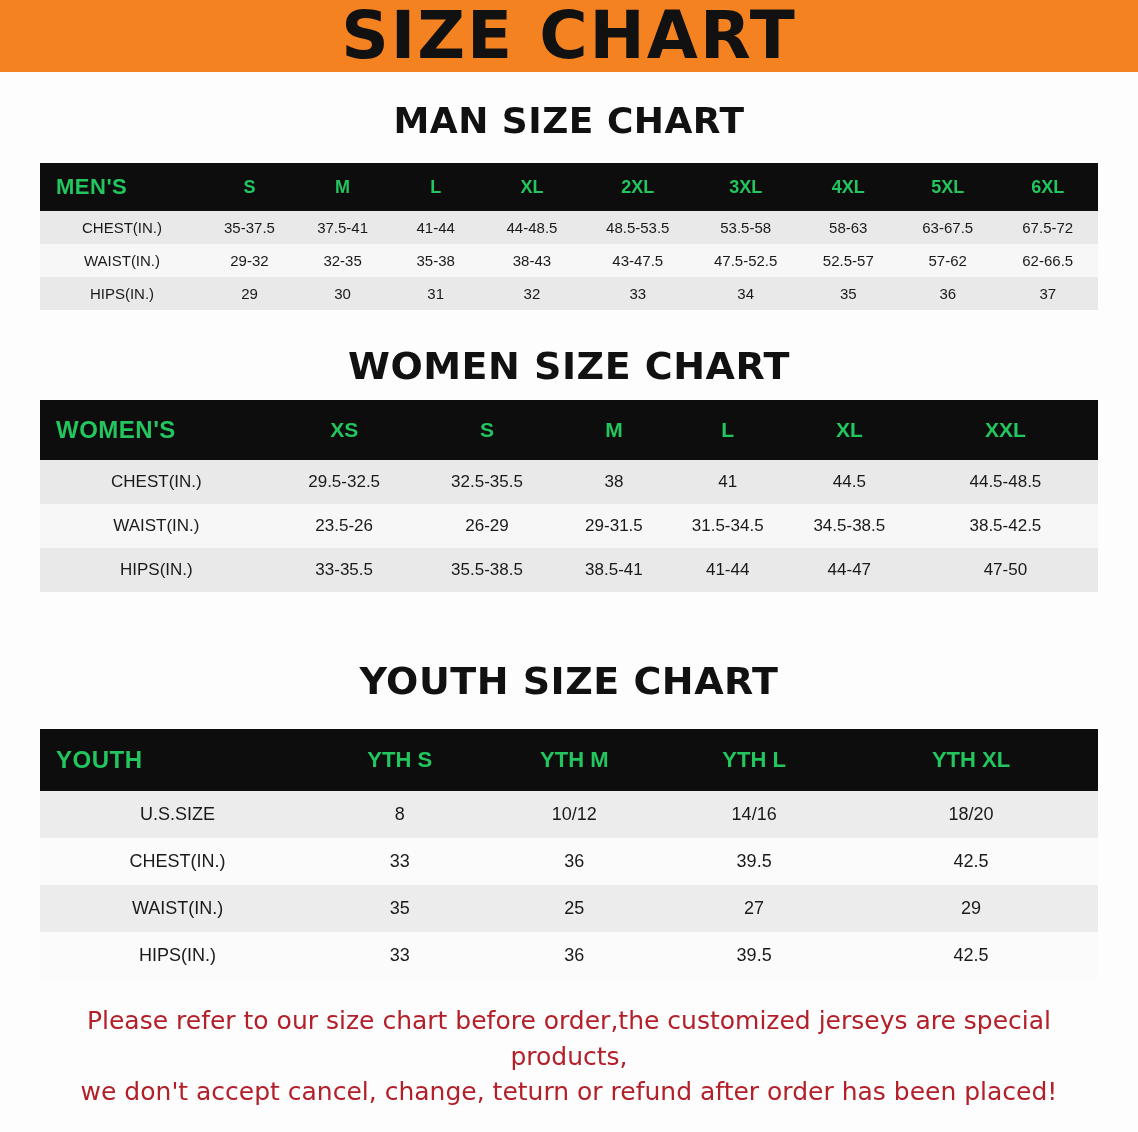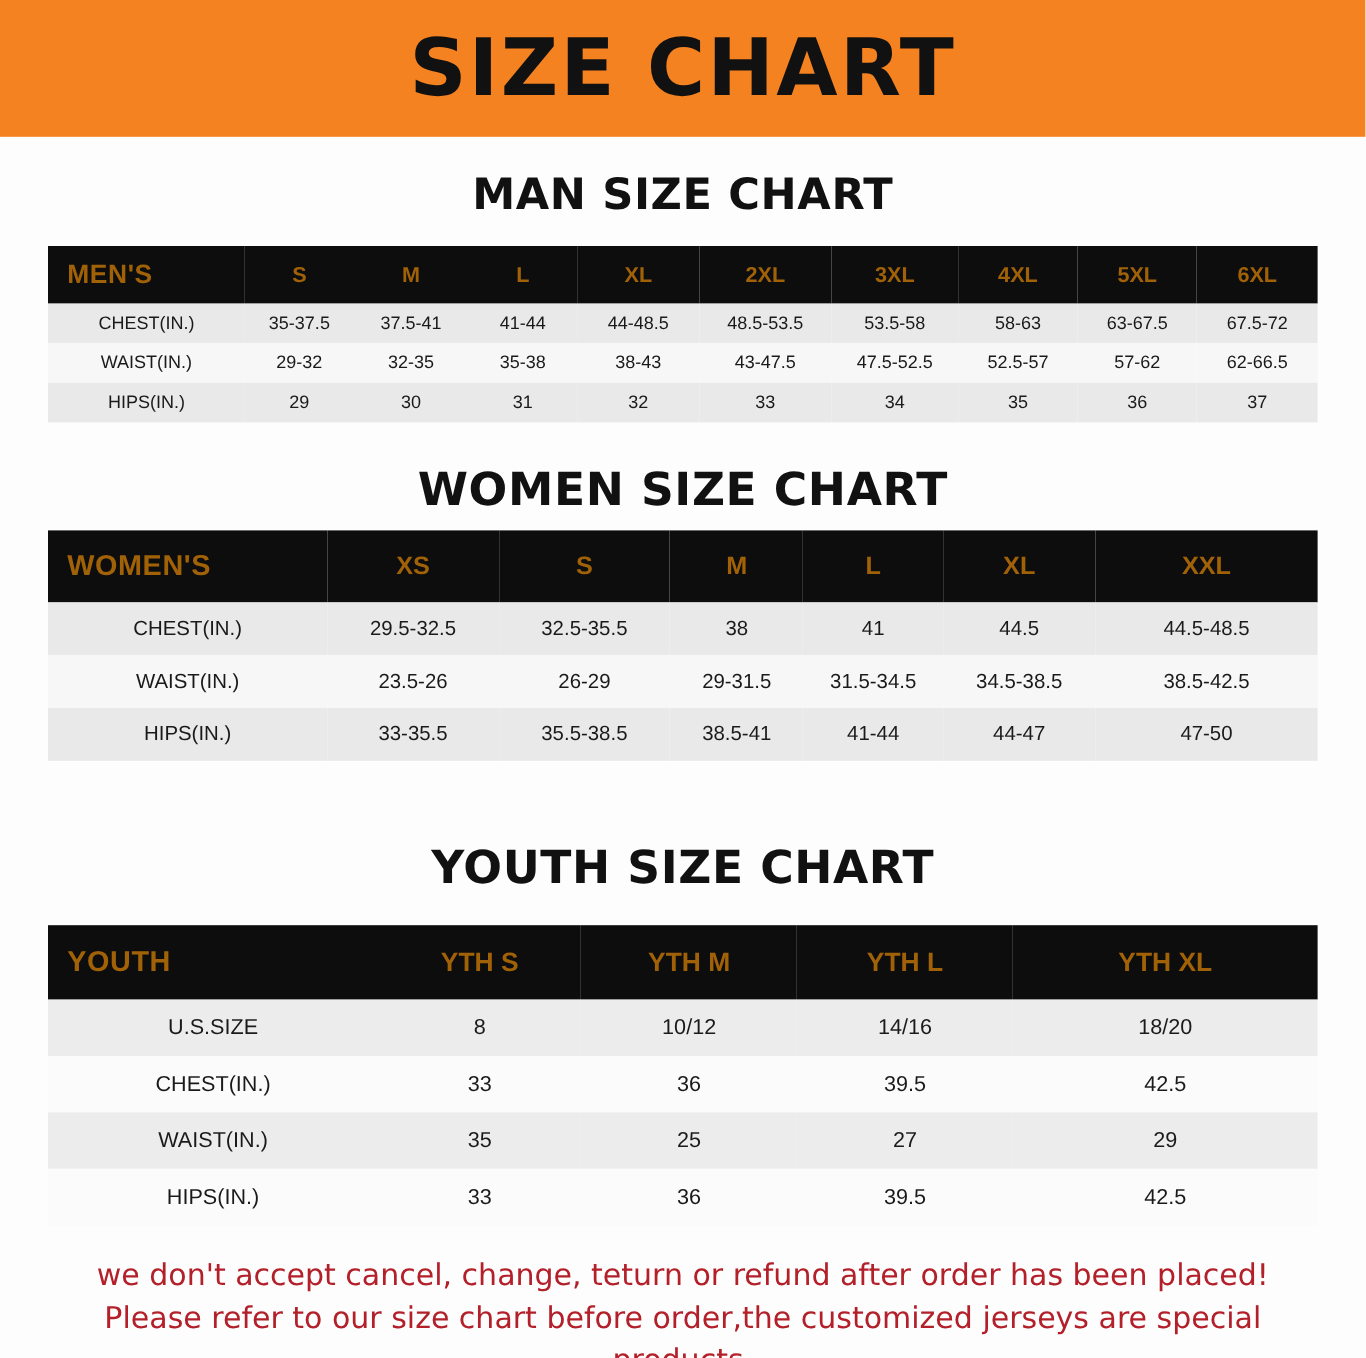--- a/index.html
+++ b/index.html
@@ -15,21 +15,21 @@
   }
   .page {
     width: 1138px;
     height: 1132px;
     position: relative;
     background: #fdfdfd;
   }
 
   
   .banner {
-    height: 114px;
+    height: 72px;
     background: #f58220;
     display: flex;
     align-items: center;
     justify-content: center;
   }
   .banner-title {
     font-family: "DejaVu Sans", sans-serif;
     font-weight: bold;
     font-size: 66px;
     letter-spacing: 2px;
@@ -75,21 +75,21 @@
     text-align: center;
     font-family: "Liberation Sans", sans-serif;
     color: #1a1a1a;
     white-space: nowrap;
   }
   
   table.size thead tr {
     background: #0d0d0d;
   }
   table.size thead th {
-    color: #a16207;
+    color: #22c55e;
     font-weight: bold;
     margin-top: 16px;
   }
   table.size thead th.rowhead {
     text-align: left;
     padding-left: 16px;
   }
 
   
   .men thead th { font-size: 18px; padding: 11px 2px; }
@@ -303,17 +303,17 @@
           <td>33</td>
           <td>36</td>
           <td>39.5</td>
           <td>42.5</td>
         </tr>
       </tbody>
     </table>
   </div>
 
   <div class="note">
+    <div>Please refer to our size chart before order,the customized jerseys are special products,</div>
     <div>we don't accept cancel, change, teturn or refund after order has been placed!</div>
-    <div>Please refer to our size chart before order,the customized jerseys are special products,</div>
   </div>
 
 </div>
 
 </body></html>

